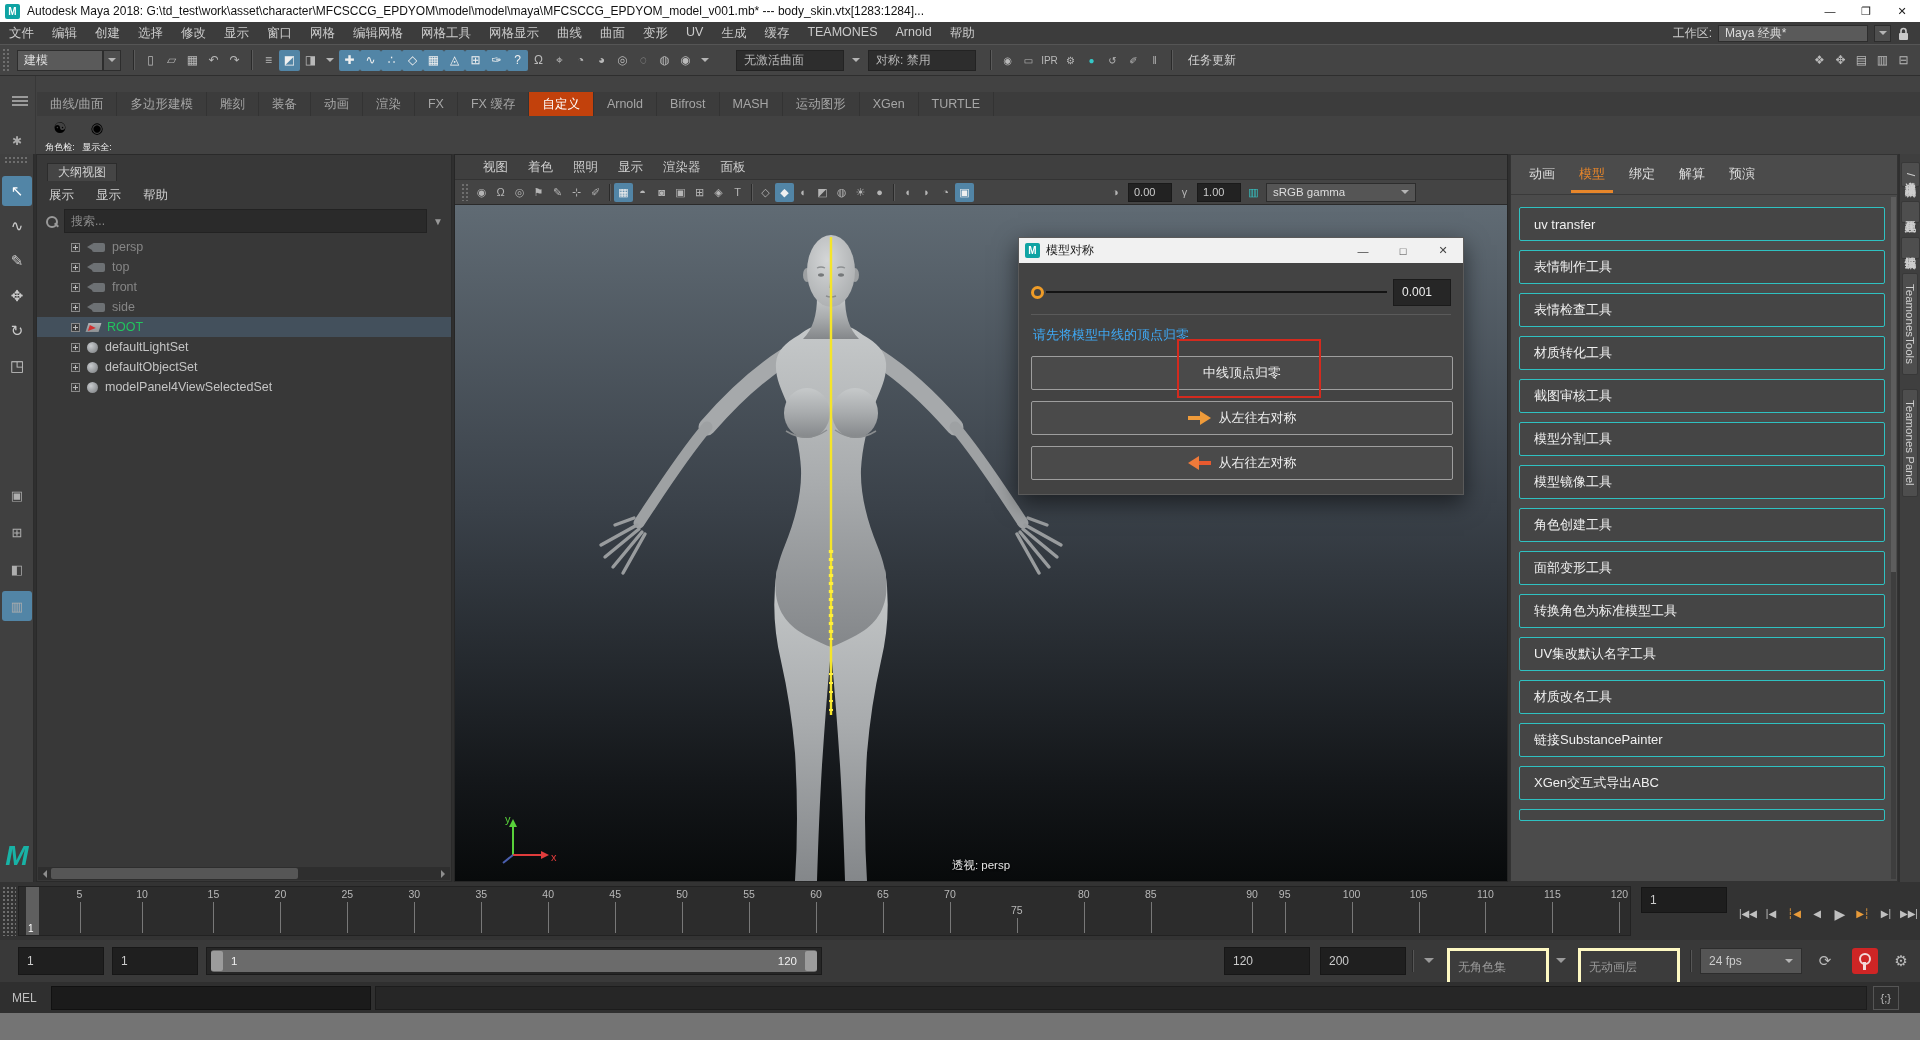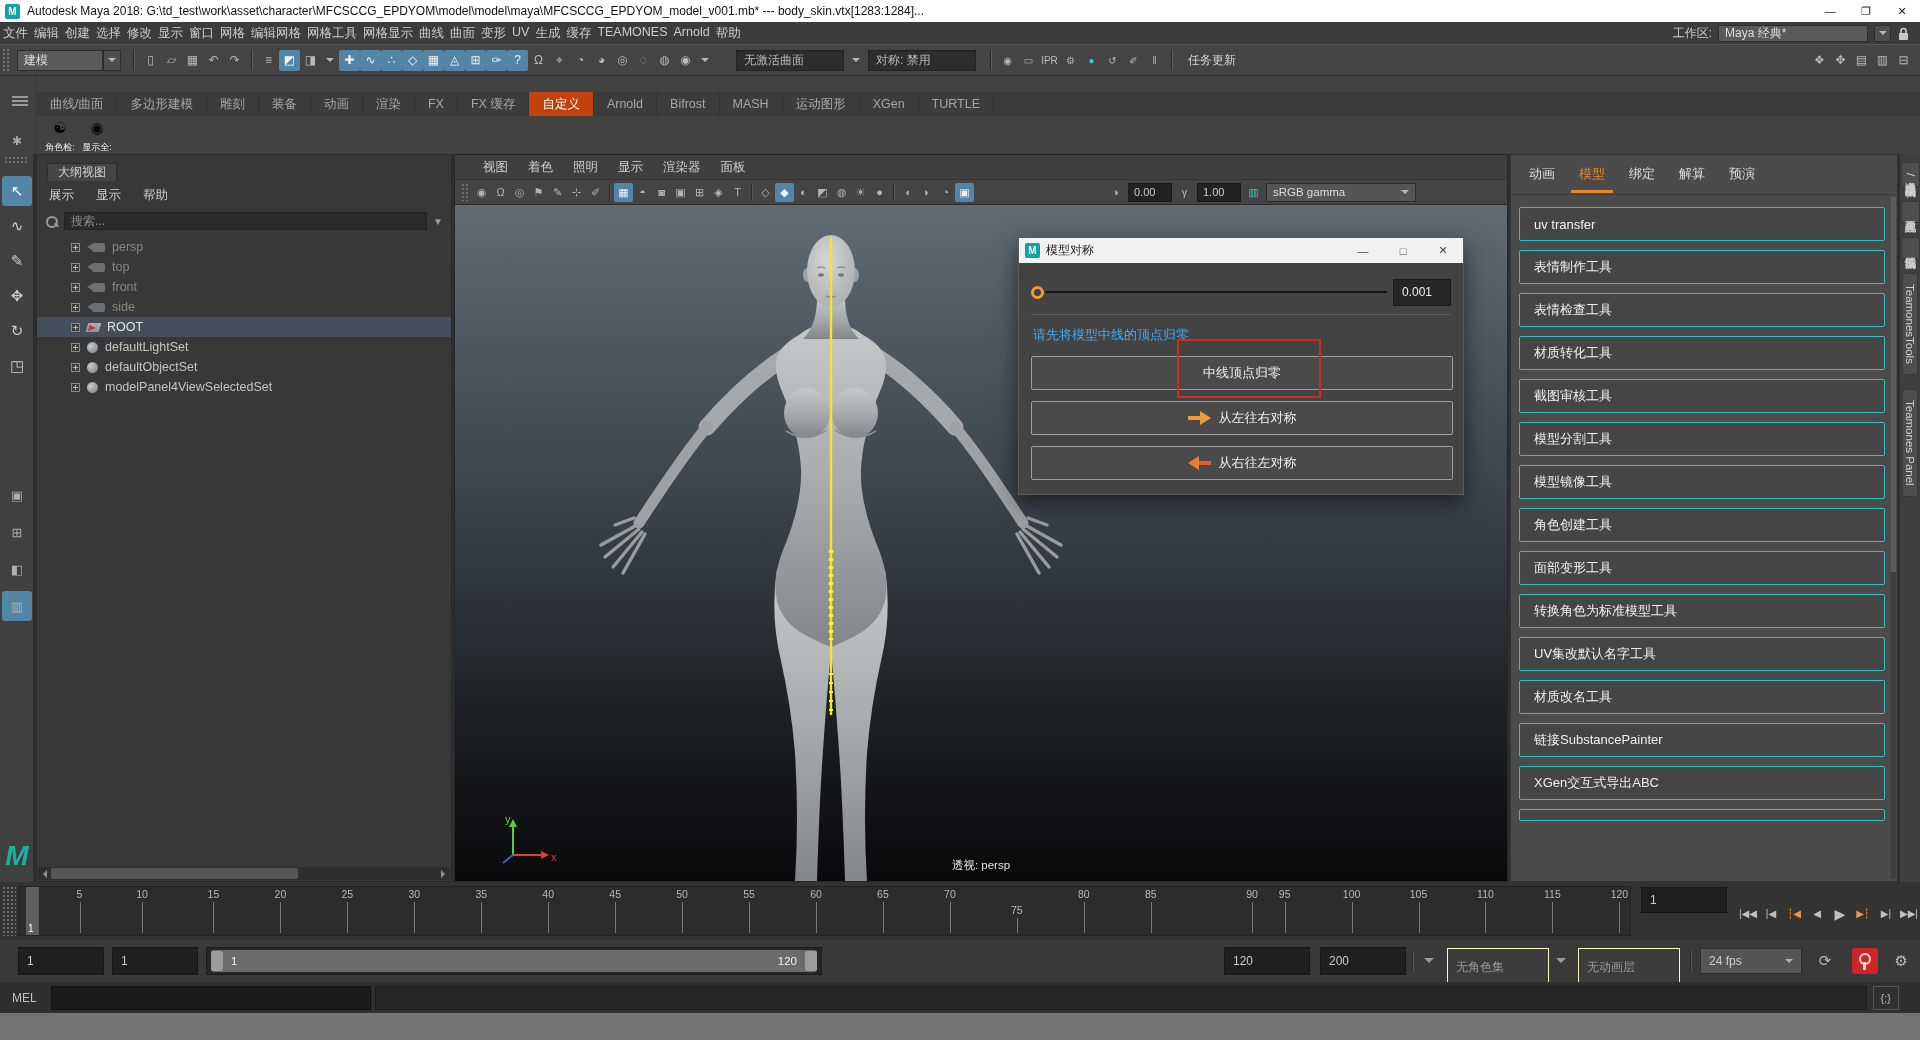--- a/index.html
+++ b/index.html
@@ -12,21 +12,21 @@
 
   
   .titlebar{position:absolute;left:0;top:0;width:1920px;height:22px;background:#ffffff;display:flex;align-items:center;font-size:12px;color:#111;}
   .maya-sm{width:15px;height:15px;margin:0 7px 0 5px;background:#0fa3a3;color:#fff;font-size:10px;font-weight:bold;display:flex;align-items:center;justify-content:center;border-radius:2px;}
   .tb-title{white-space:nowrap;overflow:hidden;}
   .win-btns{margin-left:auto;display:flex;}
   .win-btn{width:36px;height:22px;display:flex;align-items:center;justify-content:center;color:#222;font-size:11px;}
 
   
   .menubar{position:absolute;left:0;top:22px;width:1920px;height:22px;background:var(--chrome2);display:flex;align-items:center;font-size:12.5px;color:var(--txt);}
-  .menu-item{padding:0 3px;white-space:nowrap;}
+  .menu-item{padding:0 9px;white-space:nowrap;}
   .workspace{margin-left:auto;display:flex;align-items:center;gap:6px;padding-right:10px;font-size:12px;}
   .ws-box{width:150px;height:17px;background:#5a5a5a;border:1px solid #2d2d2d;display:flex;align-items:center;padding:0 6px;color:#ddd;}
   .ws-arrow{width:17px;height:17px;background:#4e4e4e;border:1px solid #2d2d2d;display:flex;align-items:center;justify-content:center;}
   .tri{width:0;height:0;border:4px solid transparent;border-top-color:#b5b5b5;margin-top:4px;}
 
   
   .statusline{position:absolute;left:0;top:44px;width:1920px;height:32px;background:var(--chrome);border-top:1px solid #555;border-bottom:1px solid #2e2e2e;display:flex;align-items:center;font-size:12px;}
   .grip{width:9px;align-self:stretch;margin:3px 2px;background:radial-gradient(#6e6e6e 1px,transparent 1.2px);background-size:4px 4px;}
   .mode-box{width:86px;height:21px;background:#5a5a5a;border:1px solid #2d2d2d;color:#ddd;display:flex;align-items:center;padding:0 6px;margin-left:4px;}
   .mode-arrow{width:18px;height:21px;background:#4e4e4e;border:1px solid #2d2d2d;display:flex;align-items:center;justify-content:center;margin-right:6px;}
@@ -61,28 +61,28 @@
   .maya-logo{position:absolute;left:0;bottom:10px;width:34px;text-align:center;color:#18b3a6;font-size:28px;font-weight:bold;font-style:italic;}
 
   
   .outliner{position:absolute;left:36px;top:0;width:416px;height:728px;background:#383838;border:1px solid #2a2a2a;}
   .ol-tab{position:absolute;left:10px;top:8px;height:18px;padding:0 10px;background:#454545;color:#cfcfcf;font-size:12px;display:flex;align-items:center;border:1px solid #2c2c2c;border-bottom:none;}
   .ol-menus{position:absolute;left:12px;top:32px;display:flex;gap:22px;color:#cfcfcf;font-size:12.5px;}
   .ol-search-row{position:absolute;left:8px;top:56px;right:8px;height:20px;display:flex;align-items:center;gap:6px;}
   .mag{width:13px;height:13px;position:relative;}
   .mag::before{content:"";position:absolute;left:1px;top:1px;width:8px;height:8px;border:2px solid #9a9a9a;border-radius:50%;}
   .mag::after{content:"";position:absolute;left:9px;top:9px;width:5px;height:2px;background:#9a9a9a;transform:rotate(45deg);}
-  .ol-search{flex:1;height:18px;background:#2a2a2a;border:1px solid #222;color:#bbb;font-size:12px;padding:0 6px;outline:none;}
+  .ol-search{flex:1;height:24px;background:#2a2a2a;border:1px solid #222;color:#bbb;font-size:12px;padding:0 6px;outline:none;}
   .ol-search::placeholder{color:#8a8a8a;}
   .ol-dd{color:#999;font-size:10px;}
   .ol-tree{position:absolute;left:0;top:82px;right:0;}
   .ol-row{height:20px;display:flex;align-items:center;padding-left:34px;gap:7px;font-size:12.5px;color:#c4c4c4;}
   .ol-row.muted{color:#868686;}
   .ol-row.muted .ti{opacity:.55;}
-  .ol-row.selected{background:#43505c;color:#e5e5e5;}
+  .ol-row.selected{background:#43505c;color:#22c55e;}
   .exp{width:9px;height:9px;border:1px solid #8a8a8a;background:#3d3d3d;position:relative;flex:none;}
   .exp::before{content:"";position:absolute;left:1px;top:3px;width:5px;height:1px;background:#bbb;}
   .exp::after{content:"";position:absolute;left:3px;top:1px;width:1px;height:5px;background:#bbb;}
   .ti{flex:none;}
   .ti.camera{width:13px;height:9px;background:#9aa0a6;border-radius:2px;position:relative;margin-left:5px;}
   .ti.camera::before{content:"";position:absolute;left:-5px;top:1px;border-right:5px solid #9aa0a6;border-top:3.5px solid transparent;border-bottom:3.5px solid transparent;}
   .ti.transform{width:13px;height:9px;background:linear-gradient(#b0b3b6,#8d9093);transform:skewX(-18deg);position:relative;}
   .ti.transform::after{content:"";position:absolute;left:2px;top:1.5px;border-left:7px solid #d03030;border-top:3px solid transparent;border-bottom:3px solid transparent;}
   .ti.set{width:11px;height:11px;border-radius:50%;background:radial-gradient(circle at 35% 35%,#c8cbce,#75787b);}
   .ol-hscroll{position:absolute;left:1px;right:1px;bottom:1px;height:13px;background:#2e2e2e;display:flex;align-items:center;}
@@ -164,21 +164,21 @@
   .pb-btn.play{font-size:14px;}
 
   
   .range-row{position:absolute;left:0;top:940px;width:1920px;height:42px;background:#393939;}
   .rb-field{position:absolute;top:7px;height:28px;background:#1f1f1f;border:1px solid #171717;color:#ccc;font-size:12px;display:flex;align-items:center;padding:0 8px;}
   .rslider{position:absolute;left:206px;top:7px;width:616px;height:28px;background:#262626;border:1px solid #1b1b1b;}
   .rs-bar{position:absolute;left:4px;right:4px;top:2px;bottom:2px;background:#6b6b6b;border-radius:3px;display:flex;align-items:center;}
   .rs-handle{width:12px;height:20px;background:#9c9c9c;border-radius:2px;flex:none;}
   .rs-lbl{color:#f0f0f0;font-size:11.5px;padding:0 8px;}
   .rs-lbl.end{margin-left:auto;}
-  .rb-box{position:absolute;top:8px;height:38px;background:#3c3c3c;border:1px solid #fef9c3;color:#9a9a9a;font-size:12px;display:flex;align-items:center;padding:12px 8px;}
+  .rb-box{position:absolute;top:8px;height:38px;background:#3c3c3c;border:3px solid #fef9c3;color:#9a9a9a;font-size:12px;display:flex;align-items:center;padding:12px 8px;}
   .rb-dd{position:absolute;top:8px;height:26px;background:#555;border:1px solid #2d2d2d;color:#ccc;font-size:12px;display:flex;align-items:center;padding:0 8px;}
   .rb-dd .tri{margin-left:auto;}
   .rb-tri{position:absolute;top:18px;width:0;height:0;border:5px solid transparent;border-top-color:#9a9a9a;}
   .rb-sep{position:absolute;top:10px;width:1px;height:22px;background:#2a2a2a;box-shadow:1px 0 0 #565656;}
   .rb-ico{position:absolute;top:8px;width:26px;height:26px;display:flex;align-items:center;justify-content:center;color:#bbb;font-size:15px;}
   .autokey{position:absolute;top:8px;width:26px;height:26px;background:#cf2525;border-radius:3px;}
   .autokey::before{content:"";position:absolute;left:7px;top:5px;width:8px;height:8px;border:2.5px solid #f3d9d9;border-radius:50%;}
   .autokey::after{content:"";position:absolute;left:11px;top:14px;width:3px;height:8px;background:#f3d9d9;}
 
   

